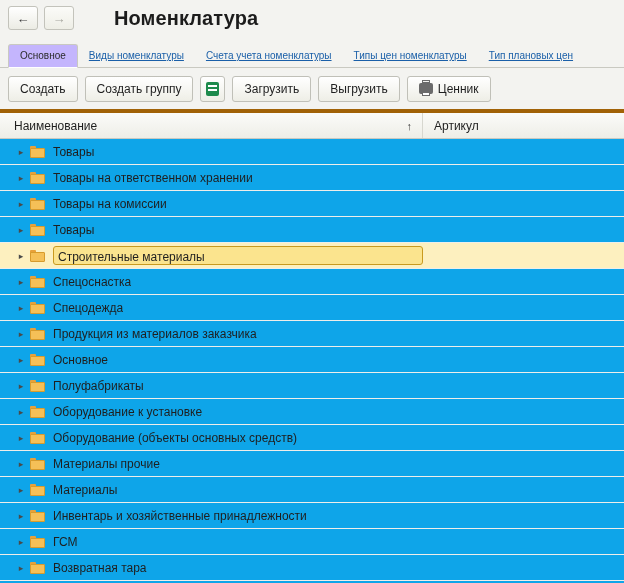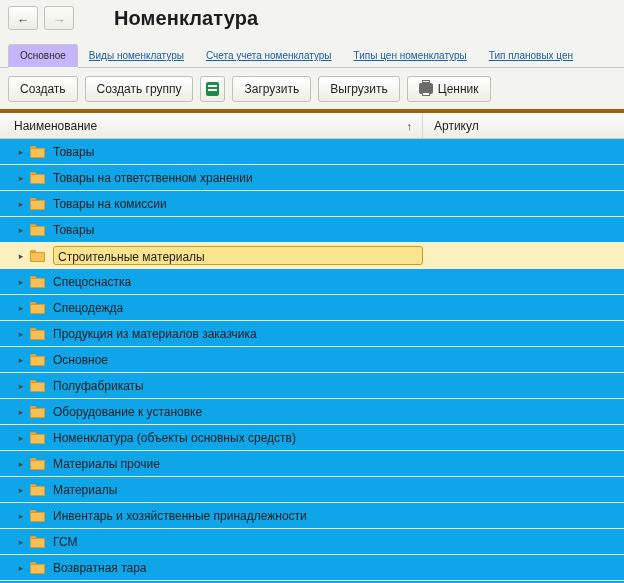--- a/index.html
+++ b/index.html
@@ -472,21 +472,21 @@
             </span>
         </div>
         <div class="cell-article"></div>
       </div>
 
       <div class="row">
         <div class="cell-name">
           <span class="expander">▸</span>
           <span class="folder-icon"></span>
           <span class="sel-box">
-              <span class="row-label">Номенклатура (объекты основных средств)</span>
+              <span class="row-label">Оборудование (объекты основных средств)</span>
             </span>
         </div>
         <div class="cell-article"></div>
       </div>
 
       <div class="row">
         <div class="cell-name">
           <span class="expander">▸</span>
           <span class="folder-icon"></span>
           <span class="sel-box">

